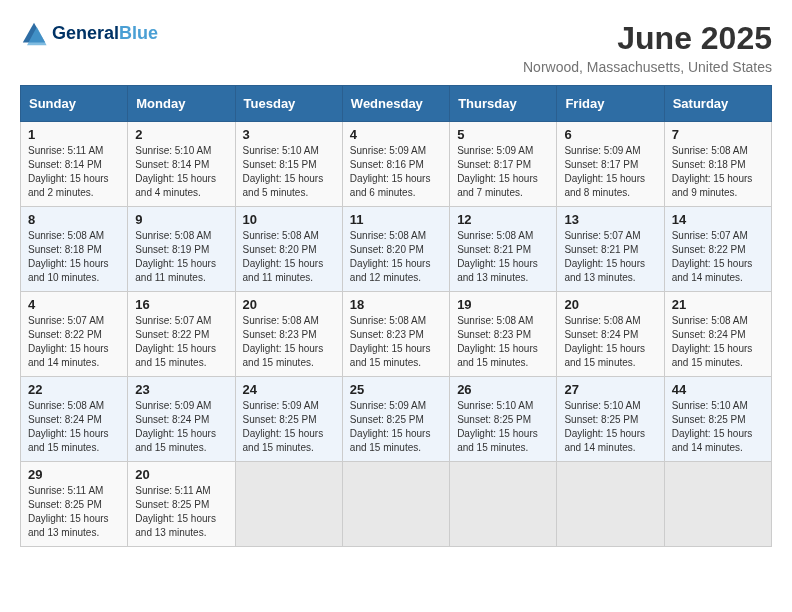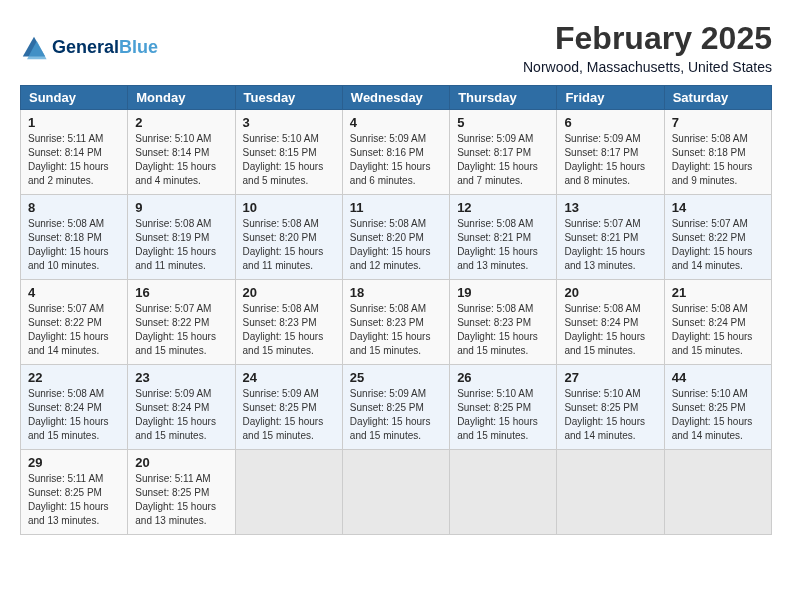--- a/index.html
+++ b/index.html
@@ -6,21 +6,21 @@
     body {
       font-family: Arial, sans-serif;
       background: #fff;
       width: 792px;
       min-height: 612px;
       padding: 20px;
     }
     .header-area {
       display: flex;
       justify-content: space-between;
-      align-items: center;
+      align-items: flex-start;
       margin-bottom: 10px;
     }
     .logo {
       display: flex;
       align-items: center;
       gap: 4px;
     }
     .logo-text {
       font-size: 18px;
       font-weight: bold;
@@ -37,34 +37,34 @@
     .title-area {
       text-align: right;
     }
     .main-title {
       font-size: 32px;
       font-weight: bold;
       color: #333;
     }
     .subtitle {
       font-size: 14px;
-      color: #0f172a;
+      color: #737373;
       margin-top: 2px;
     }
     .calendar {
       width: 100%;
       border-collapse: collapse;
       border: 1px solid #ccc;
     }
     .calendar thead th {
       background-color: #2e6da4;
       color: white;
       font-size: 13px;
       font-weight: bold;
-      padding: 4px 8px;
+      padding: 10px 8px;
       text-align: left;
       border: 1px solid #2a5f90;
     }
     .calendar tbody td {
       vertical-align: top;
       padding: 5px 7px;
       border: 1px solid #ccc;
       font-size: 10px;
       color: #333;
       background: #fff;
@@ -100,21 +100,21 @@
   <div class="logo">
     <svg class="logo-icon" viewBox="0 0 40 40">
       <polygon points="20,4 36,32 4,32" fill="#2e6da4"></polygon>
       <polygon points="24,10 38,36 10,36" fill="#4a9fd4" opacity="0.7"></polygon>
     </svg>
     <div class="logo-text">
       <div>General<span>Blue</span></div>
     </div>
   </div>
   <div class="title-area">
-    <div class="main-title">February 2025</div>
+    <div class="main-title">June 2025</div>
     <div class="subtitle">Norwood, Massachusetts, United States</div>
   </div>
 </div>
 
 <table class="calendar">
   <thead>
     <tr>
       <th>Sunday</th>
       <th>Monday</th>
       <th>Tuesday</th>

